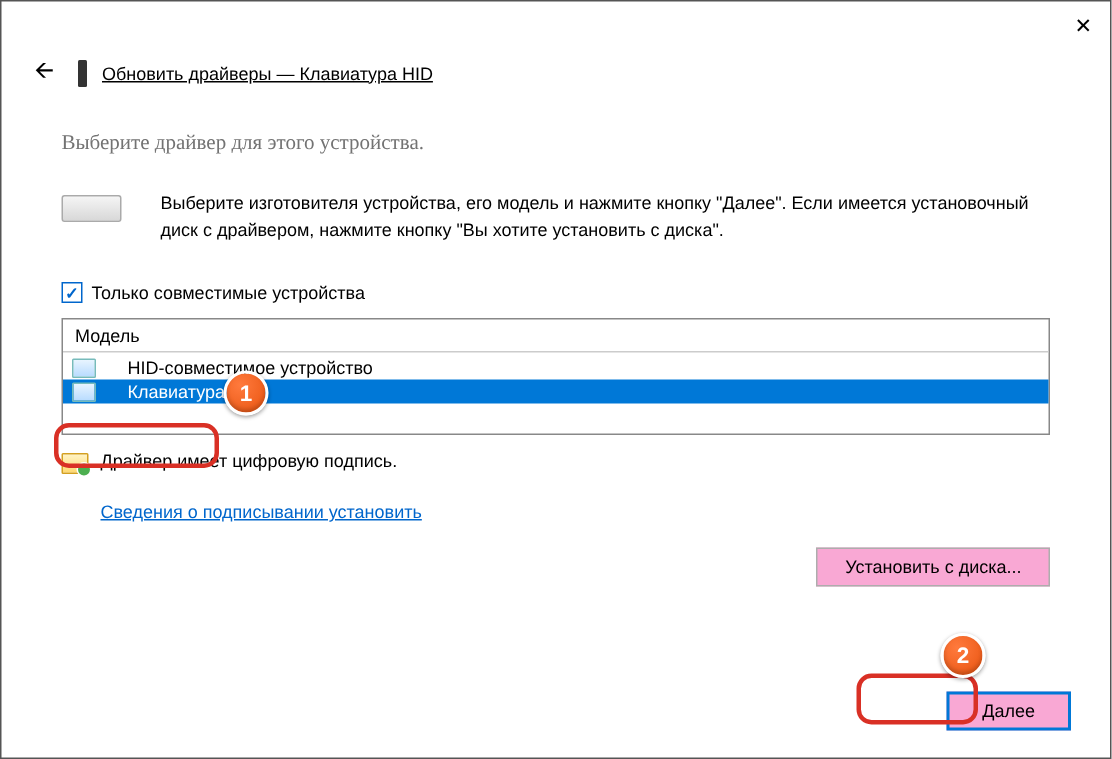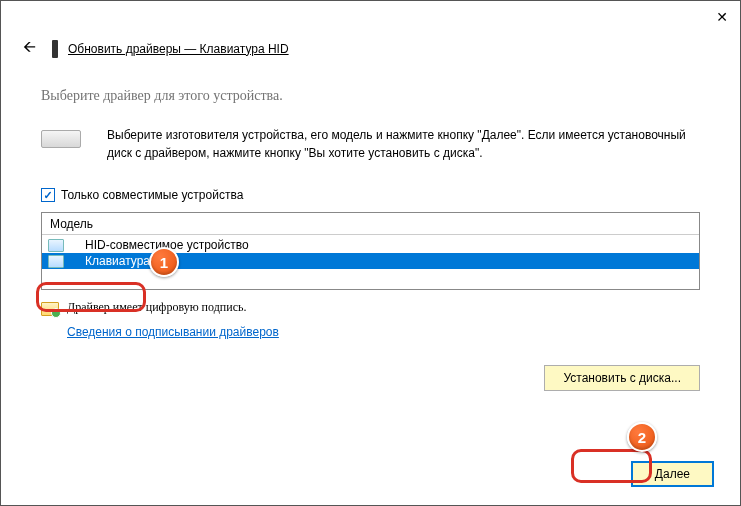--- a/index.html
+++ b/index.html
@@ -39,26 +39,26 @@
     .highlight-2 { left: 570px; top: 448px; width: 81px; height: 34px; }
     
     .badge { position: absolute; width: 30px; height: 30px; border-radius: 50%; background: radial-gradient(circle at 35% 30%, #ff7a3d, #e8530f); border: 2px solid #fff; box-shadow: 0 1px 3px rgba(0,0,0,0.4), inset 0 -2px 3px rgba(0,0,0,0.2); display: flex; align-items: center; justify-content: center; color: #fff; font-weight: bold; font-size: 15px; z-index: 10; }
     .badge-1 { left: 148px; top: 246px; }
     .badge-2 { left: 626px; top: 421px; }
     
     .signed-row { display: flex; align-items: flex-start; gap: 8px; margin-top: 10px; }
     .signed-icon { width: 18px; height: 14px; background: linear-gradient(#fff3c4, #ffd970); border: 1px solid #d4a020; border-radius: 1px; margin-top: 2px; flex-shrink: 0; position: relative; }
     .signed-icon::after { content: ''; position: absolute; right: -3px; bottom: -3px; width: 8px; height: 8px; background: #4caf50; border-radius: 50%; border: 1px solid #fff; }
     .signed-text-block { flex: 1; }
-    .signed-title { font-size: 12px; margin-bottom: 10px; font-family: Liberation Serif, serif; }
+    .signed-title { font-size: 12px; margin-bottom: 20px; }
     .signed-link { color: #0066cc; text-decoration: underline; font-size: 12px; cursor: pointer; }
     
     .install-disk-btn { position: absolute; right: 40px; top: 364px; }
     
-    .btn { background: #fef9c3; border: 1px solid #adadad; padding: 5px 18px; font-size: 12px; cursor: pointer; font-family: inherit; }
+    .btn { background: #f9a8d4; border: 1px solid #adadad; padding: 5px 18px; font-size: 12px; cursor: pointer; font-family: inherit; }
     .btn.primary { border: 2px solid #0078d7; padding: 4px 22px; margin-top: 28px; }
     
     .footer { position: absolute; bottom: 18px; right: 26px; display: flex; gap: 8px; }
   </style>
 </head>
 <body>
 
 <div class="window">
 
   <div class="titlebar">
@@ -97,21 +97,21 @@
           <span class="list-icon"></span>
           <span>Клавиатура HID</span>
         </div>
       </div>
     </div>
 
     <div class="signed-row">
       <div class="signed-icon"></div>
       <div class="signed-text-block">
         <div class="signed-title">Драйвер имеет цифровую подпись.</div>
-        <a class="signed-link">Сведения о подписывании драйверов</a>
+        <a class="signed-link">Сведения о подписывании установить</a>
       </div>
     </div>
   </div>
 
   <button class="btn install-disk-btn">Установить с диска...</button>
 
   <div class="footer">
     <button class="btn primary">Далее</button>
   </div>
 

